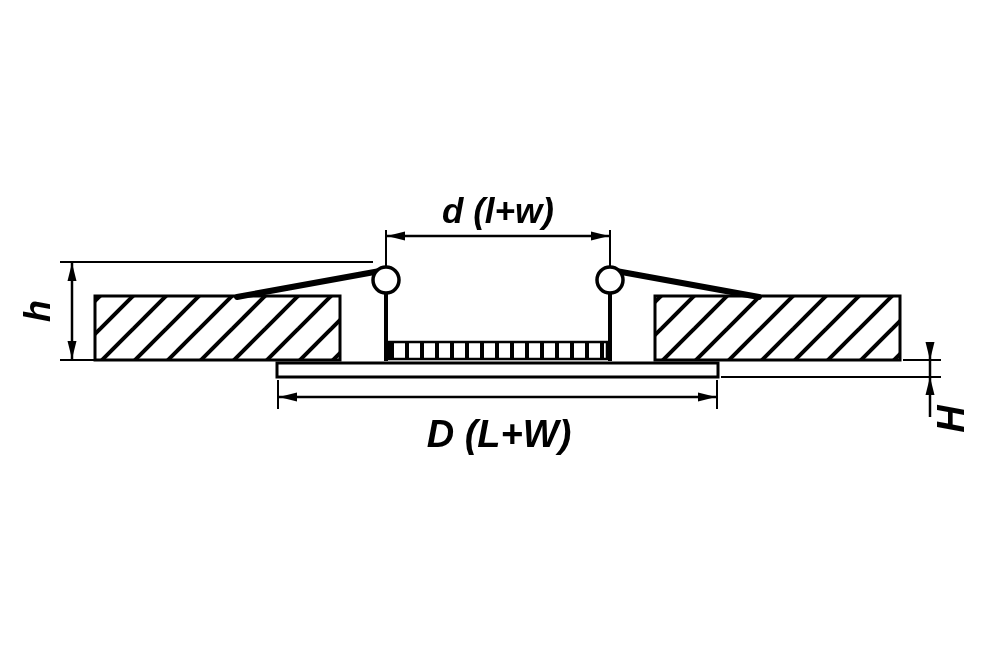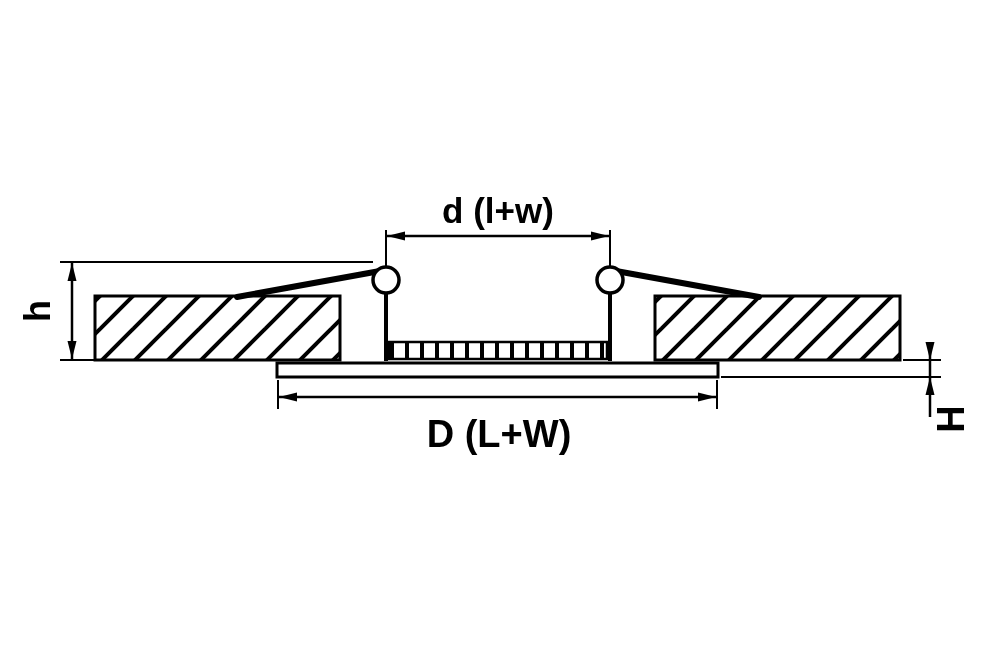--- a/index.html
+++ b/index.html
@@ -6,20 +6,21 @@
     margin: 0;
     padding: 0;
     background: #ffffff;
   }
   .stage {
     width: 1000px;
     height: 645px;
     position: relative;
     background: #ffffff;
     overflow: hidden;
+    font-style: italic;
   }
   svg { display: block; }
   text {
     font-family: "Liberation Sans", "DejaVu Sans", sans-serif;
     font-weight: bold;
     fill: #000000;
   }
 </style>
 </head>
 <body>

